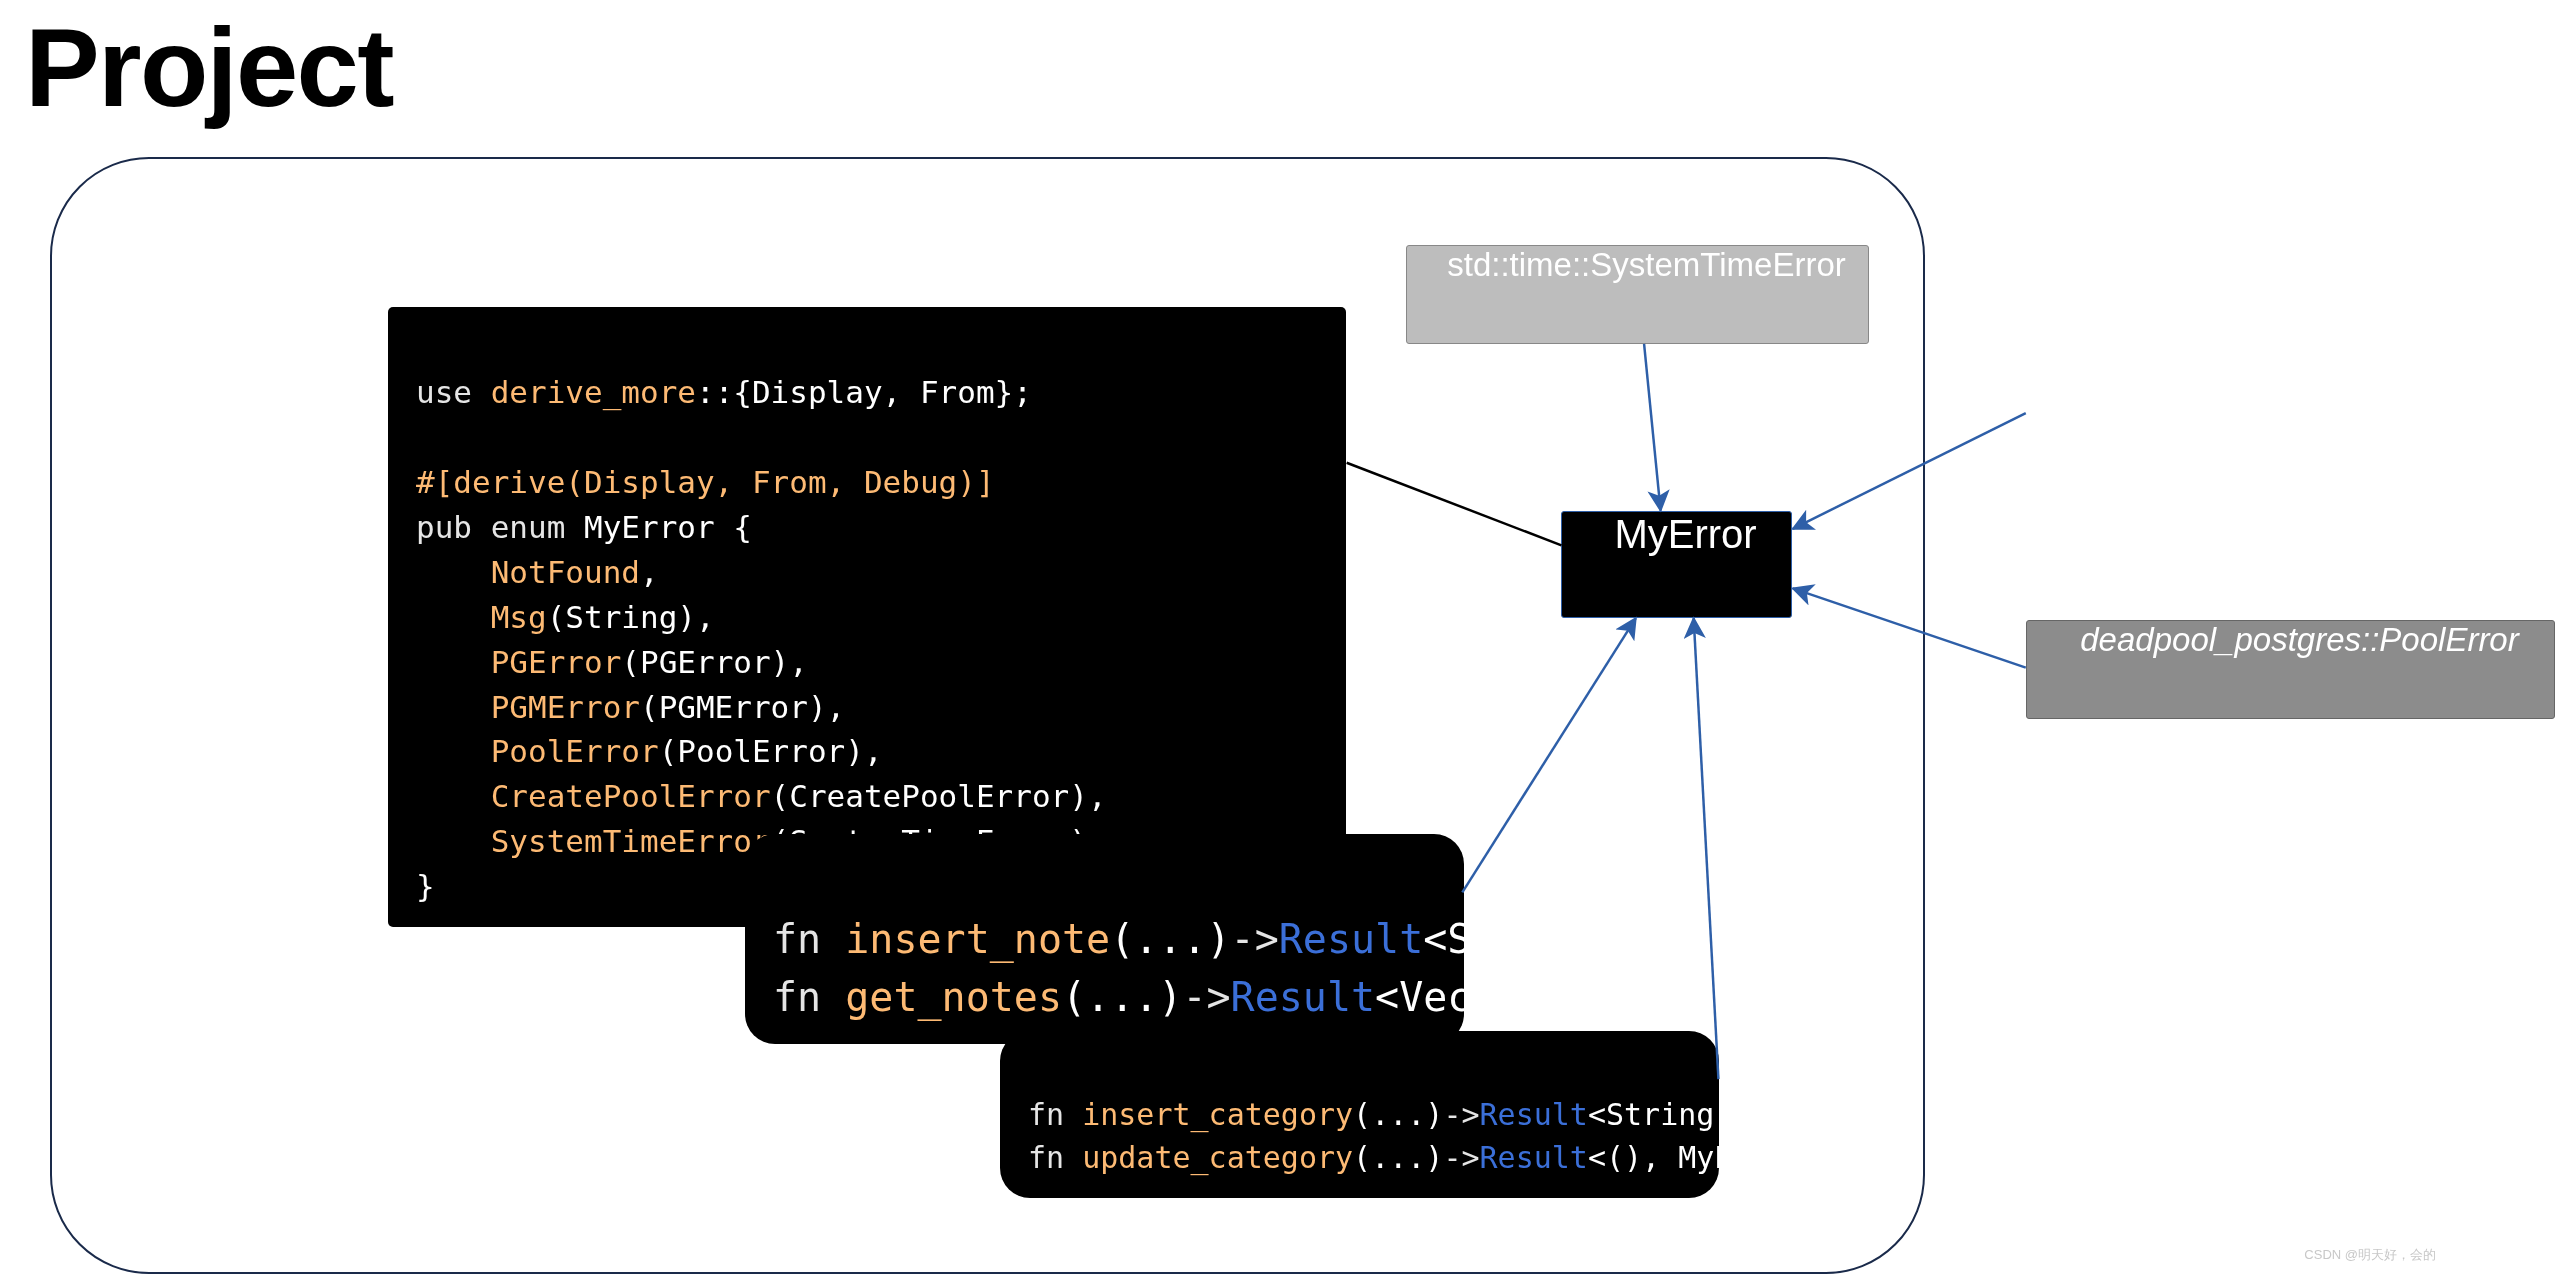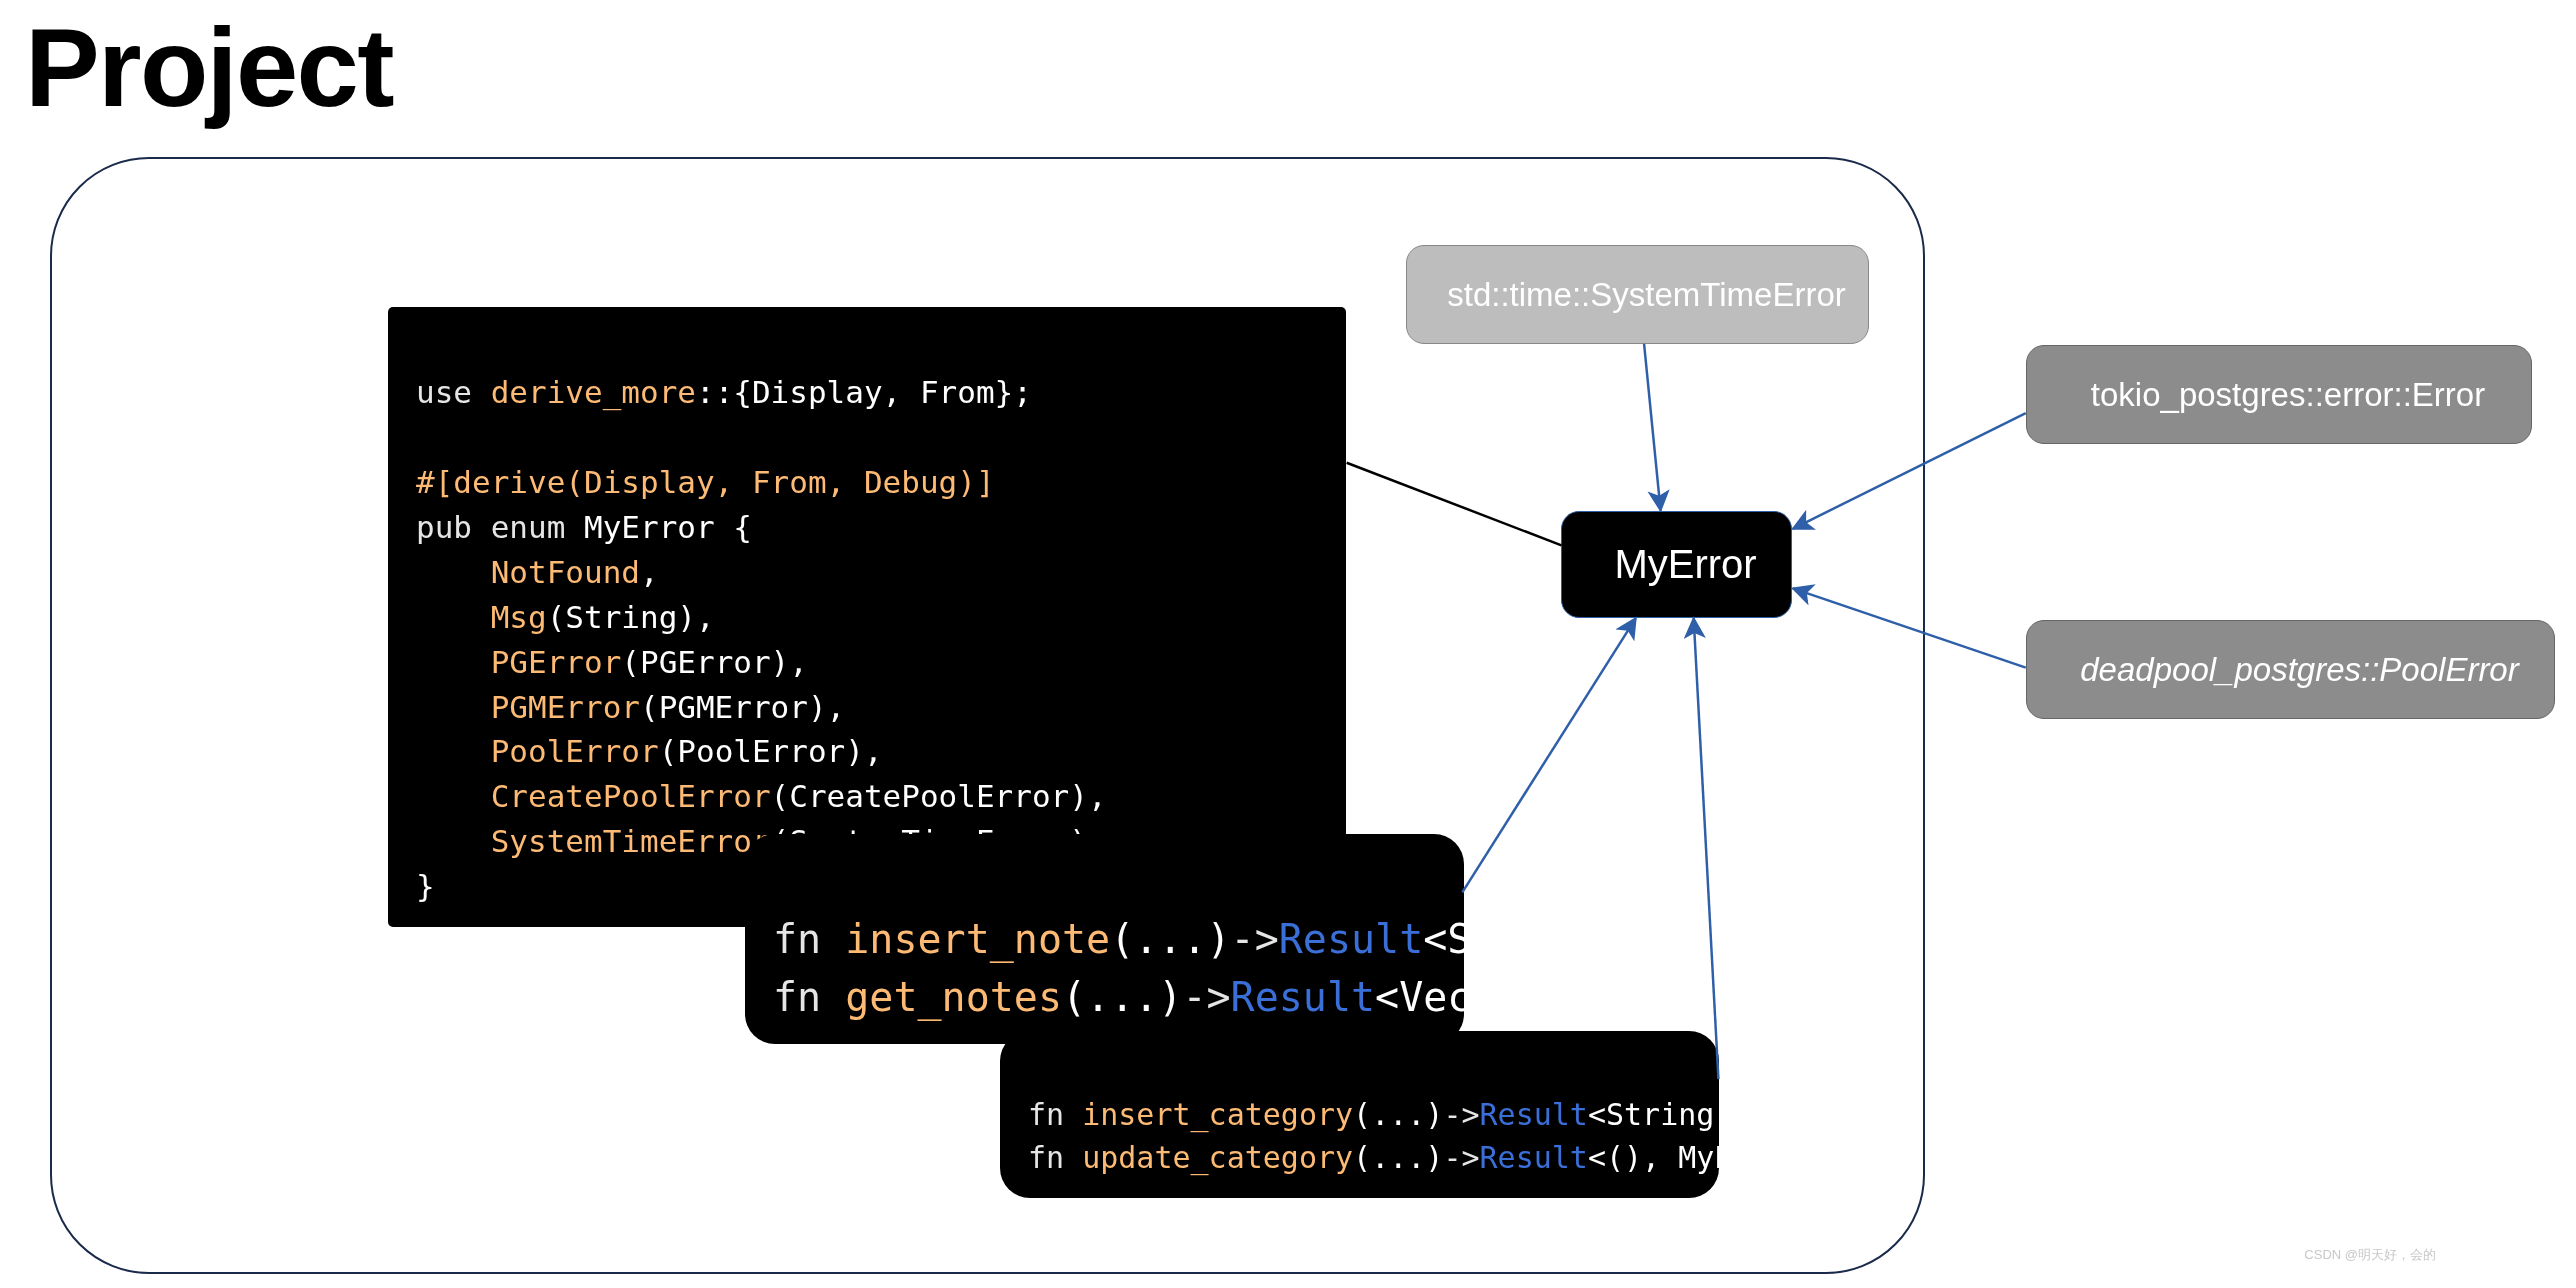--- a/index.html
+++ b/index.html
@@ -26,23 +26,22 @@
   }
   .code-rounded { border-radius: 30px; }
   .kw   { color: #e5e5e5; }
   .type { color: #fdba74; }
   .plain{ color: #ffffff; }
   .ty2  { color: #3b6fd8; }
 
   .node {
     position: absolute;
     display: flex;
-    align-items: center;
     justify-content: center;
-    border-radius: 18px;
+    border-radius: 3px;
     font-size: 33px;
     color: #ffffff;
     border: 1.7px solid #555;
     padding-left: 18px;
   }
   .node-grey1 { background: #bdbdbd; border-color: #888; }
   .node-grey2 { background: #8c8c8c; border-color: #666; }
   .node-blue  { background: #000000; border-color: #2e5fa8; font-size: 40px; }
 
   svg.arrows { position: absolute; left: 0; top: 0; width: 2576px; height: 1289px; pointer-events: none; }
@@ -81,23 +80,20 @@
 <span class="kw">fn</span><span class="type"> update_category</span><span class="plain">(...)</span><span class="kw">-&gt;</span><span class="ty2">Result</span><span class="plain">&lt;(), MyError&gt;</span></div>
 
   <div class="node node-grey1" style="left:1406px; top:245px; width:463px; height:99px;">
     <span>std::time::SystemTimeError</span>
   </div>
 
   <div class="node node-blue" style="left:1561px; top:511px; width:231px; height:107px;">
     <span>MyError</span>
   </div>
 
-  <div class="node node-grey2" style="left:2026px; top:345px; width:506px; height:99px;">
-    <span>tokio_postgres::error::Error</span>
-  </div>
 
   <div class="node node-grey2" style="left:2026px; top:620px; width:529px; height:99px;font-style:italic;">
     <span>deadpool_postgres::PoolError</span>
   </div>
 
   <svg class="arrows" viewBox="0 0 3118 1560" width="2576" height="1289">
     <defs>
       <marker id="ah-blue" viewBox="0 0 12 12" refX="11" refY="6" markerWidth="9" markerHeight="9" orient="auto-start-reverse">
         <path d="M0,0 L12,6 L0,12 L3,6 Z" fill="#2e5fa8"></path>
       </marker>

